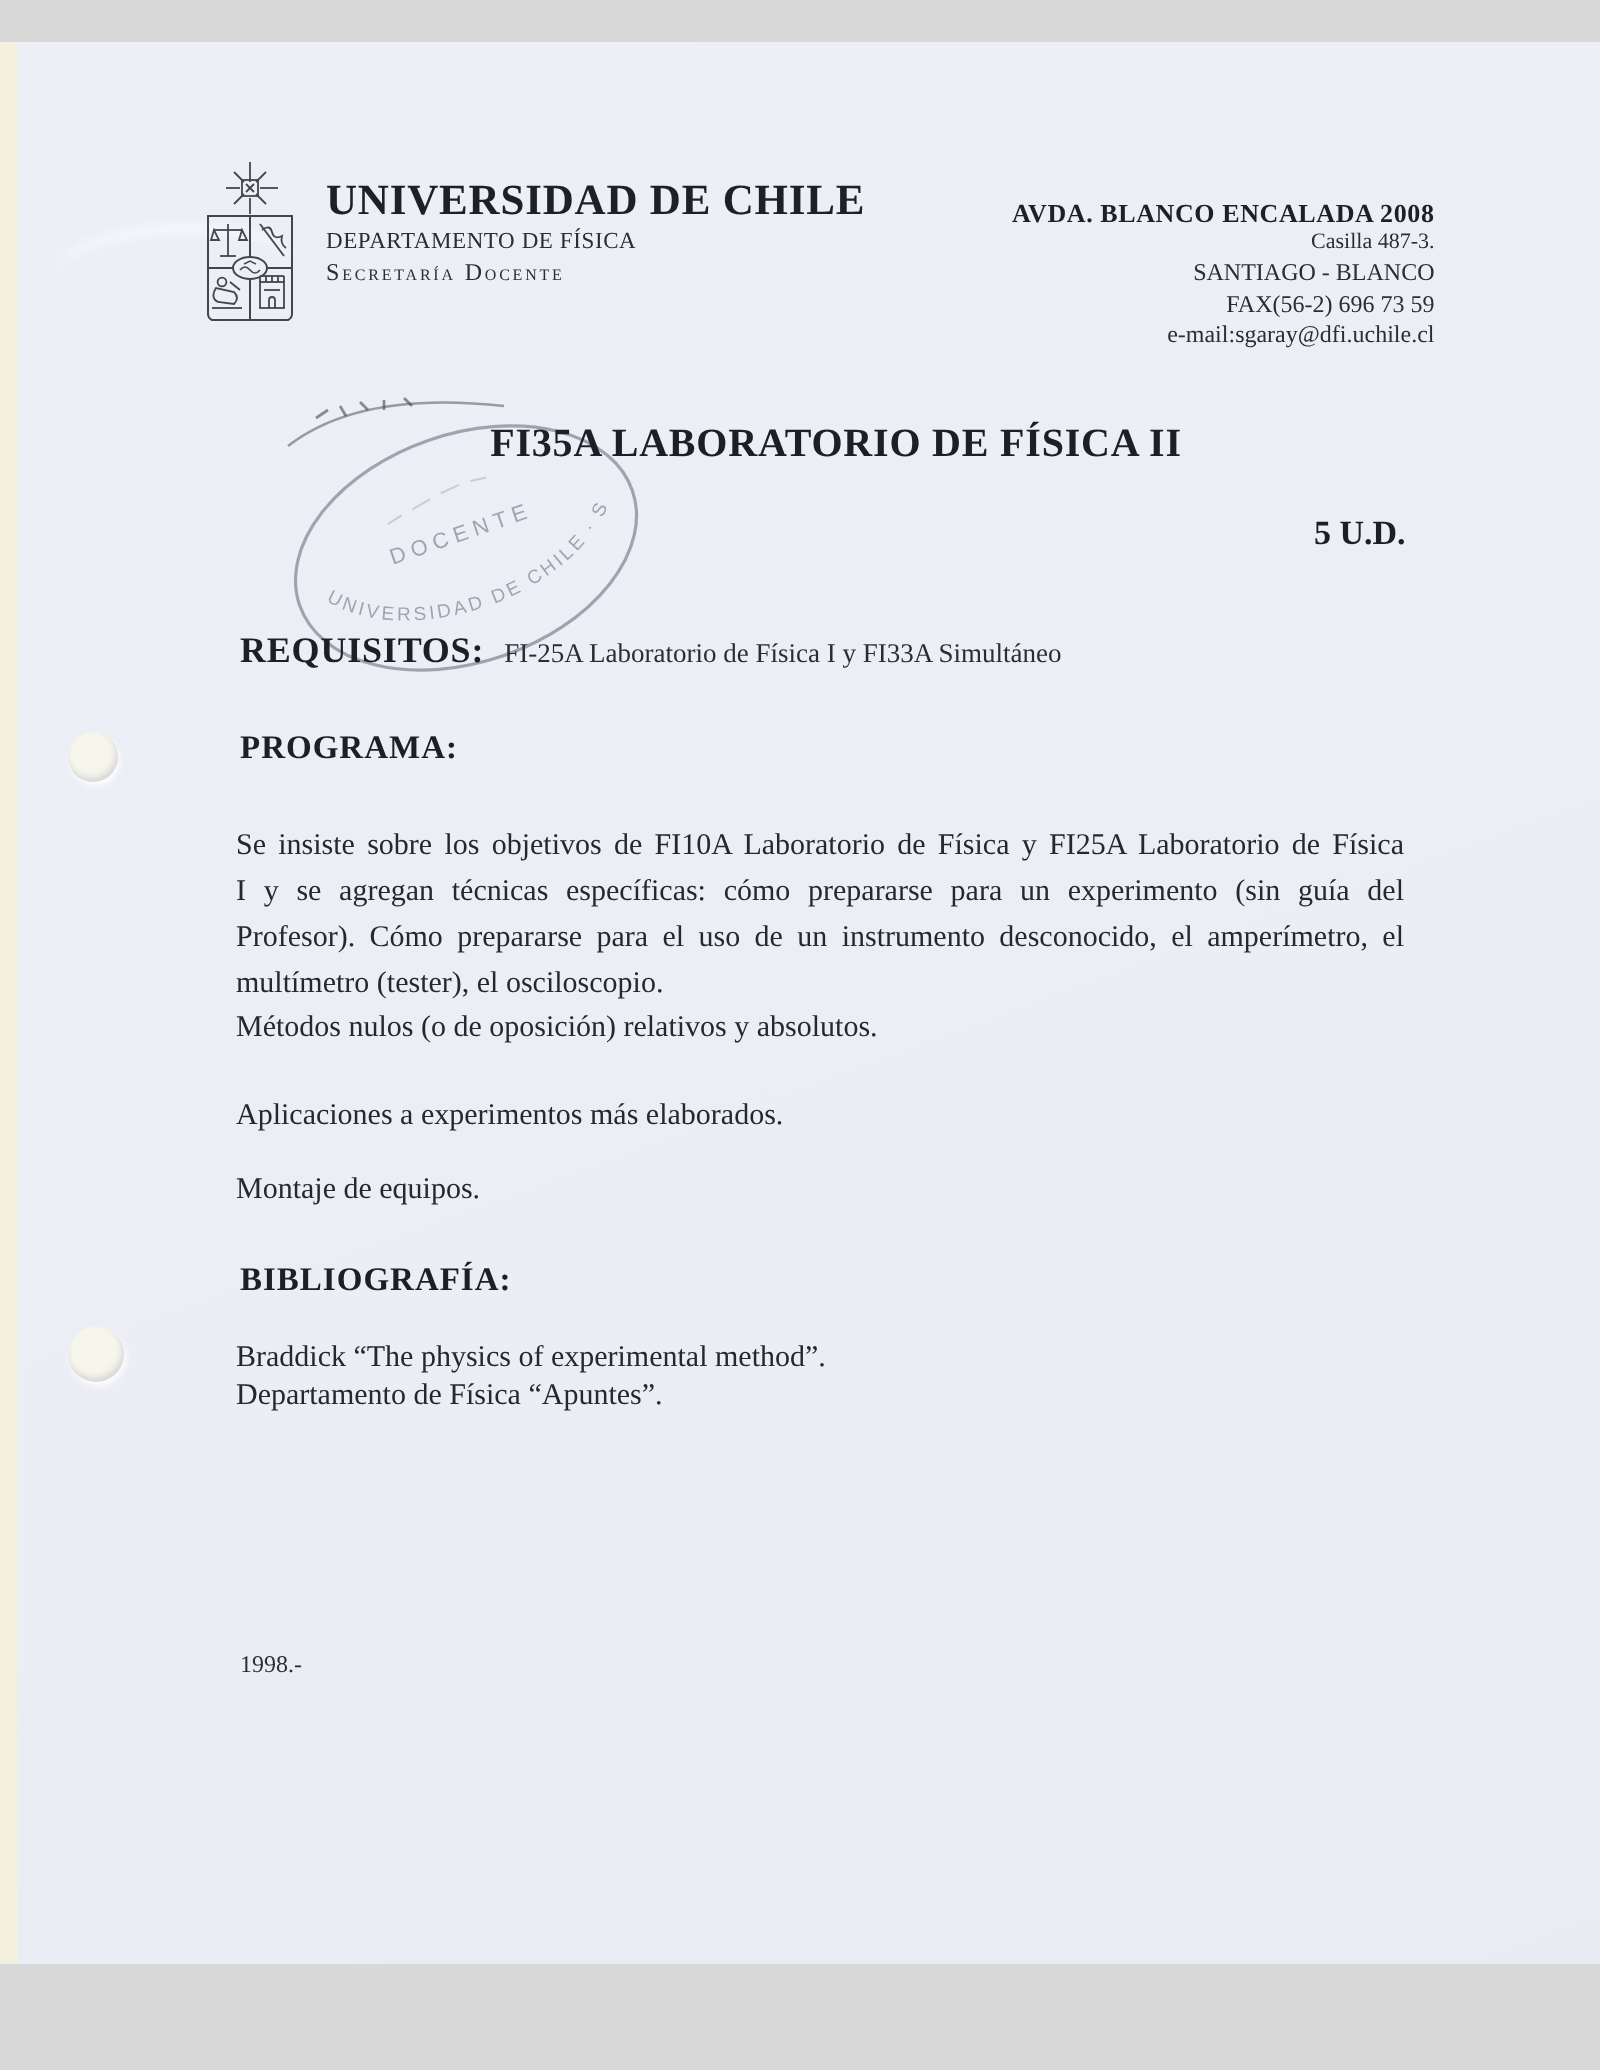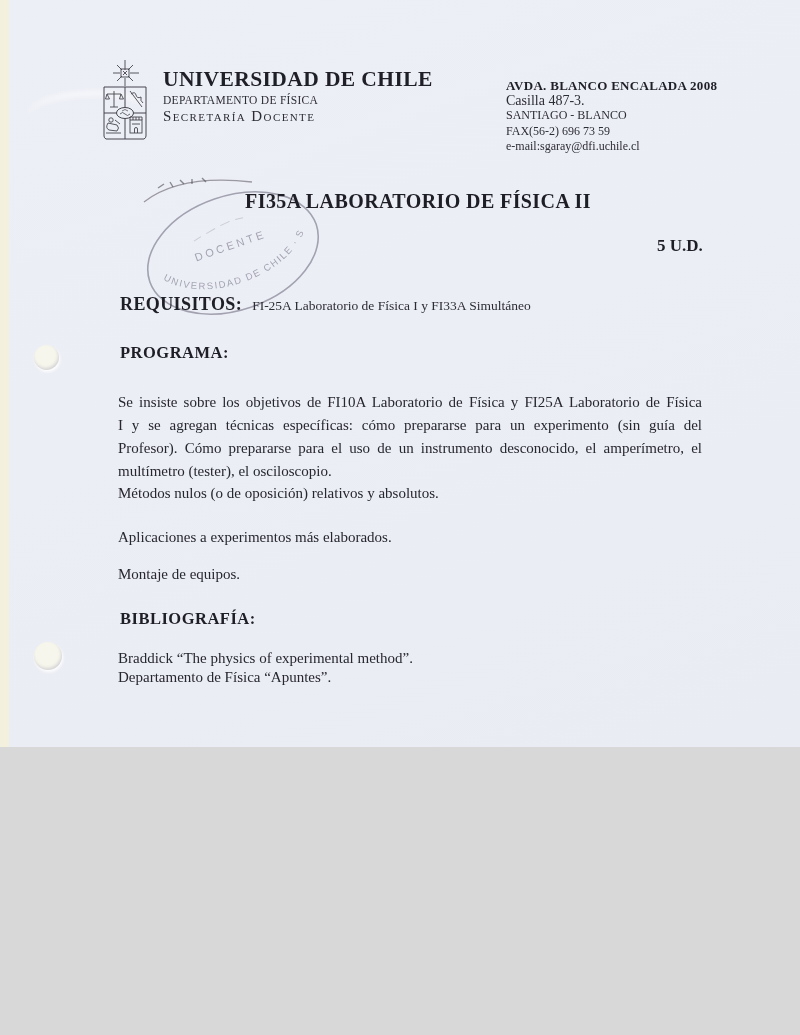--- a/index.html
+++ b/index.html
@@ -1,21 +1,22 @@
 <!DOCTYPE html>
 <html><head>
 <meta charset="utf-8">
 <style>
   html,body{margin:0;padding:0;}
   body{width:800px;height:1035px;background:#d8d8d8;}
   .page{
-    position:relative;width:800px;height:747px;overflow:hidden;
+    position:relative;width:800px;height:961px;overflow:hidden;
     background:linear-gradient(160deg,#edeff6 0%,#eceef5 45%,#eaecf3 100%);
     font-family:"Liberation Serif","DejaVu Serif",serif;
     color:#2a2a32;
+    margin-top:21px;
   }
   
   .edge-left{position:absolute;left:0;top:0;width:9px;height:1035px;background:#f3f0de;}
   .edge-bottom{position:absolute;left:0;top:1016px;width:800px;height:19px;background:#f3f0dc;border-top:1px solid #e4e1cd;}
   .edge-bottom-line{position:absolute;left:0;top:1030px;width:800px;height:5px;background:#faf8ec;}
   
   .crease{
     position:absolute;left:28px;top:92px;width:120px;height:40px;
     border-top:3px solid rgba(255,255,255,0.95);border-radius:50% 60% 0 0;
     filter:blur(2.5px);transform:rotate(-4deg);opacity:.9;
@@ -24,25 +25,25 @@
   .hole{position:absolute;border-radius:50%;background:#f7f6ec;
     box-shadow:inset -1px -2px 3px rgba(175,175,190,.45),1px 2px 3px rgba(255,255,255,.9);}
   .hole-1{left:34px;top:345px;width:25px;height:25px;}
   .hole-2{left:34px;top:642px;width:28px;height:28px;}
 
   
   .crest{position:absolute;left:99px;top:58px;width:52px;height:86px;}
   .org{position:absolute;left:163px;top:67px;}
   .org-name{font-size:21.5px;font-weight:bold;letter-spacing:.4px;color:#1f1f27;}
   .org-line{font-size:11.5px;letter-spacing:.3px;margin-top:2px;color:#2c2c34;}
-  .org-office{font-size:15px;font-variant:small-caps;letter-spacing:1.4px;margin-top:2px;color:#2c2c34;}
-  .addr{position:absolute;left:506px;top:78px;line-height:15.2px;}
+  .org-office{font-size:12px;font-variant:small-caps;letter-spacing:1.4px;margin-top:2px;color:#2c2c34;}
+  .addr{position:absolute;left:506px;top:78px;line-height:15.2px;text-align:right;}
   .addr-main{font-size:13px;font-weight:bold;letter-spacing:.3px;color:#1f1f27;}
   .addr-line{font-size:12px;color:#2c2c34;}
-  .addr-line.small{font-size:14px;}
+  .addr-line.small{font-size:11px;}
 
   
   .stamp{position:absolute;left:128px;top:165px;width:215px;height:160px;opacity:.58;}
   .stamp text{fill:#6e6b80;}
   .stamp .ring-text{font-size:9.5px;letter-spacing:1.6px;font-family:"Liberation Sans",sans-serif;}
   .stamp .docente{font-size:11px;letter-spacing:3px;font-family:"Liberation Sans",sans-serif;}
   .stamp-top-arc{position:absolute;left:140px;top:172px;width:120px;height:34px;}
 
   
   .title{position:absolute;left:0;top:190px;width:836px;text-align:center;

